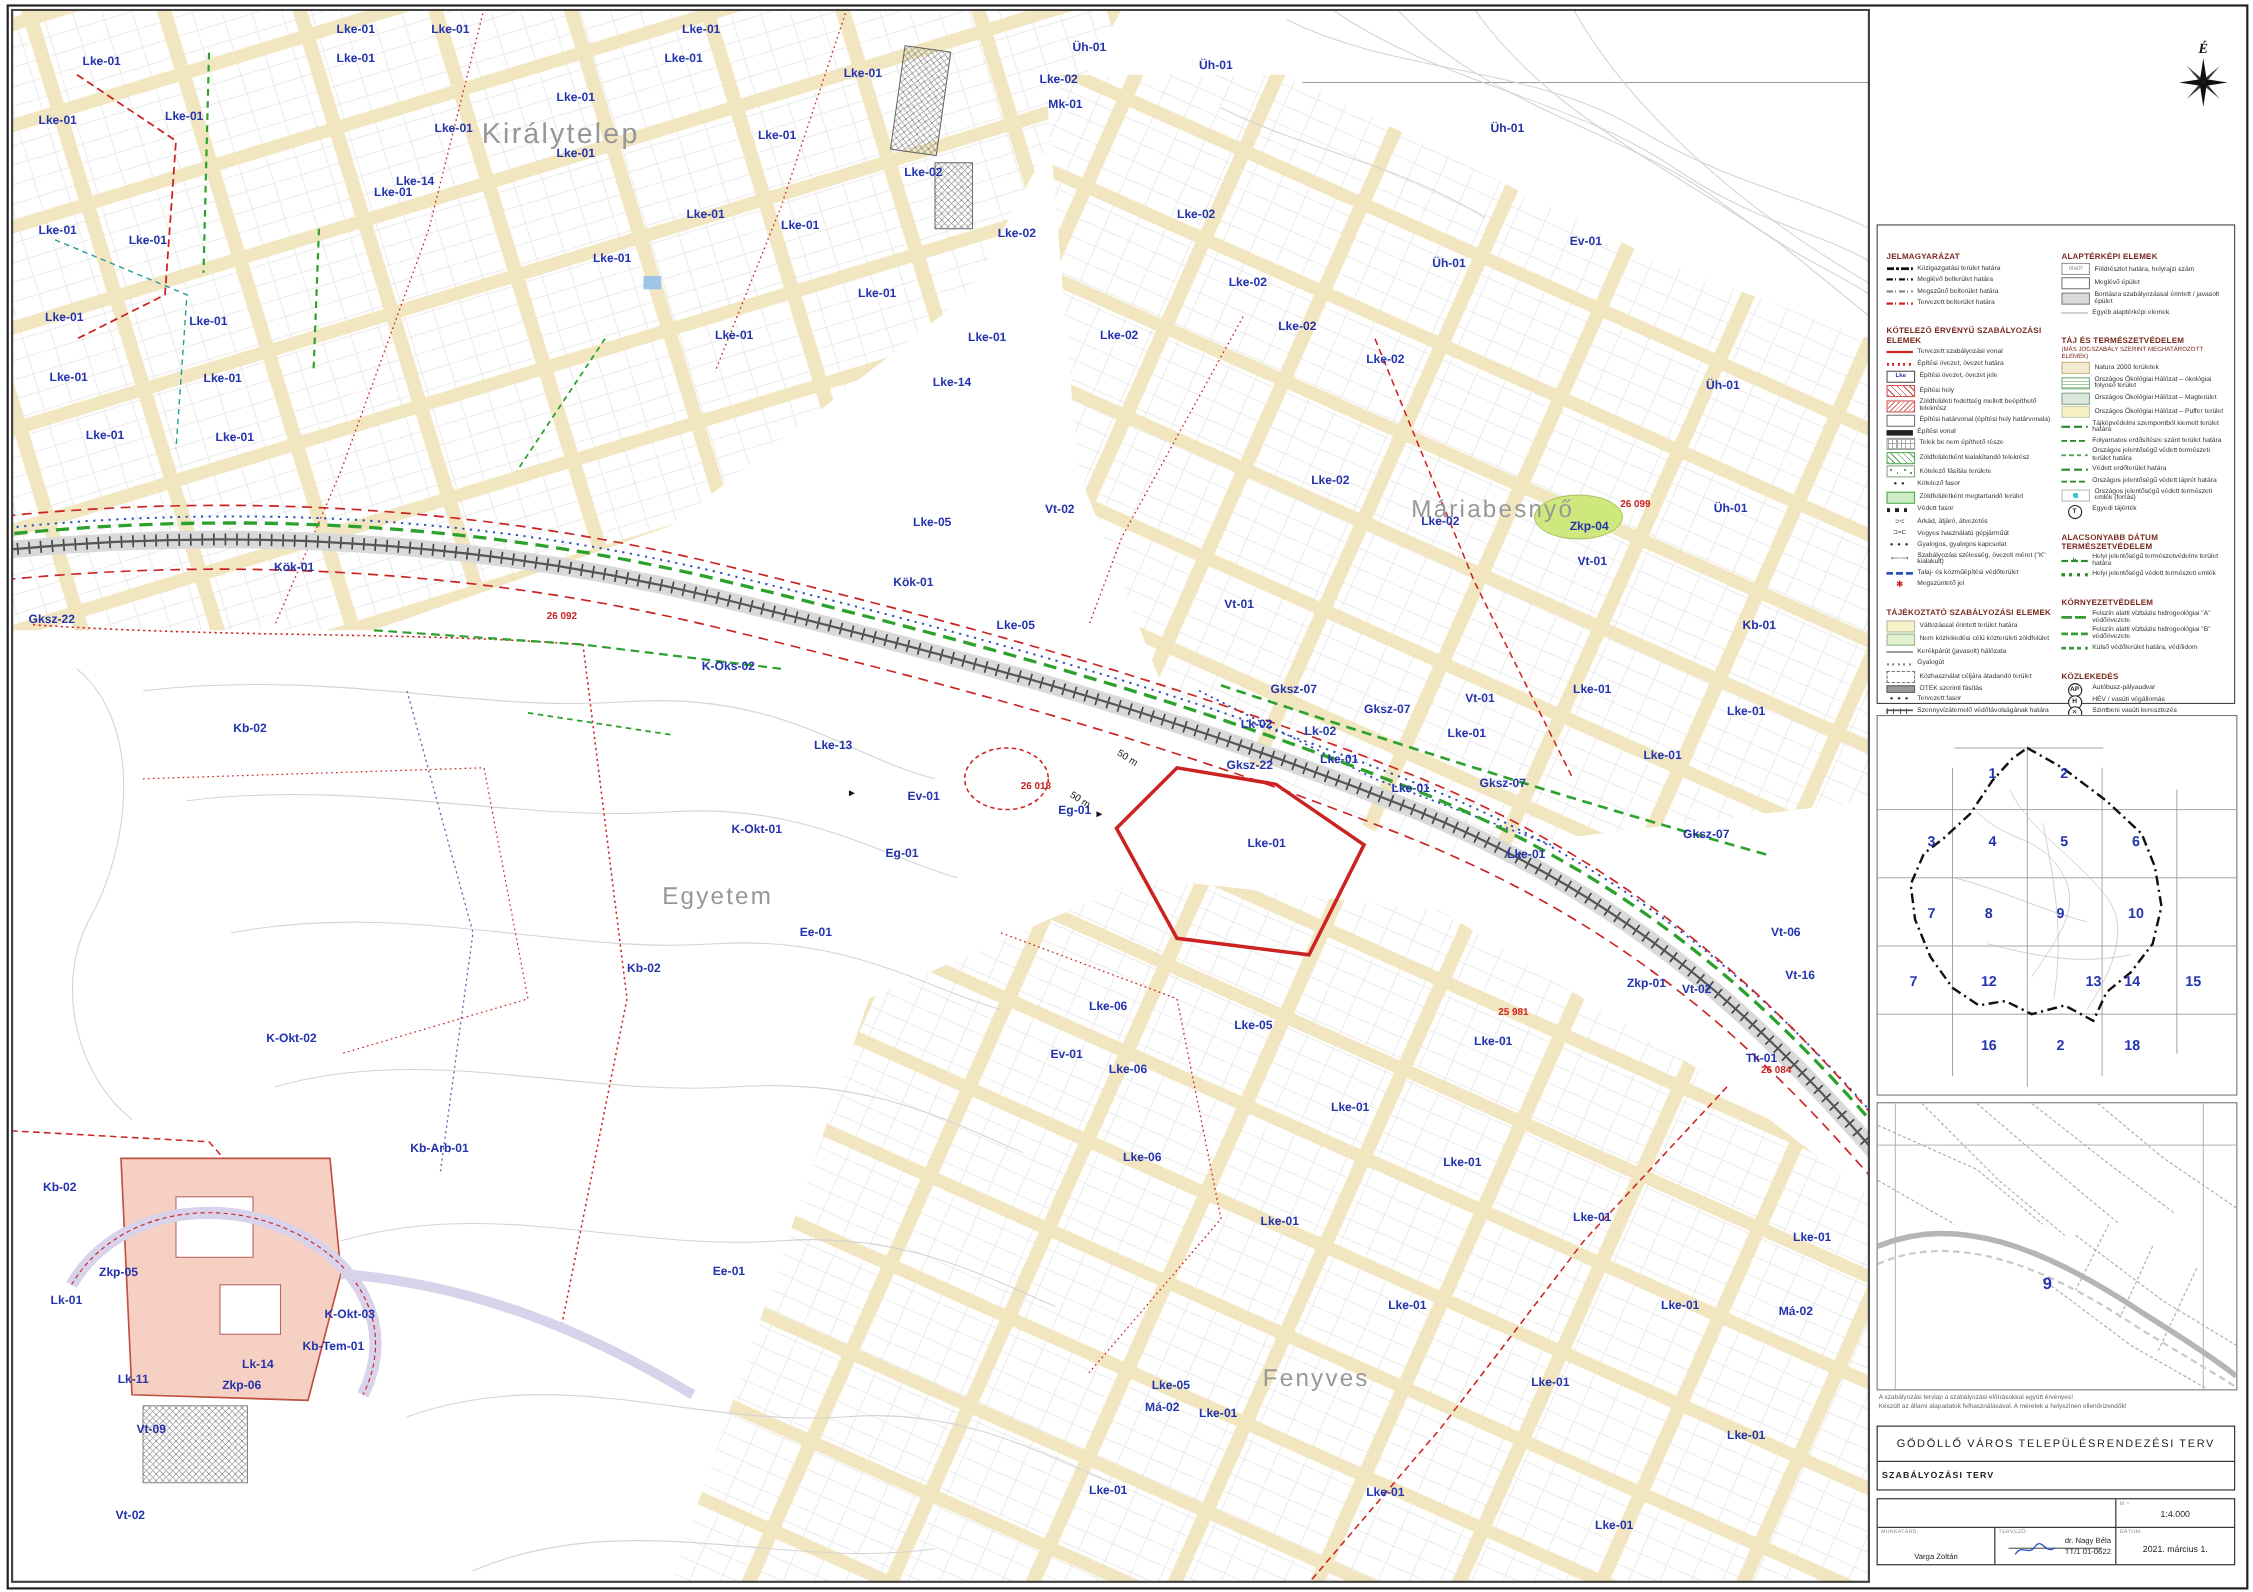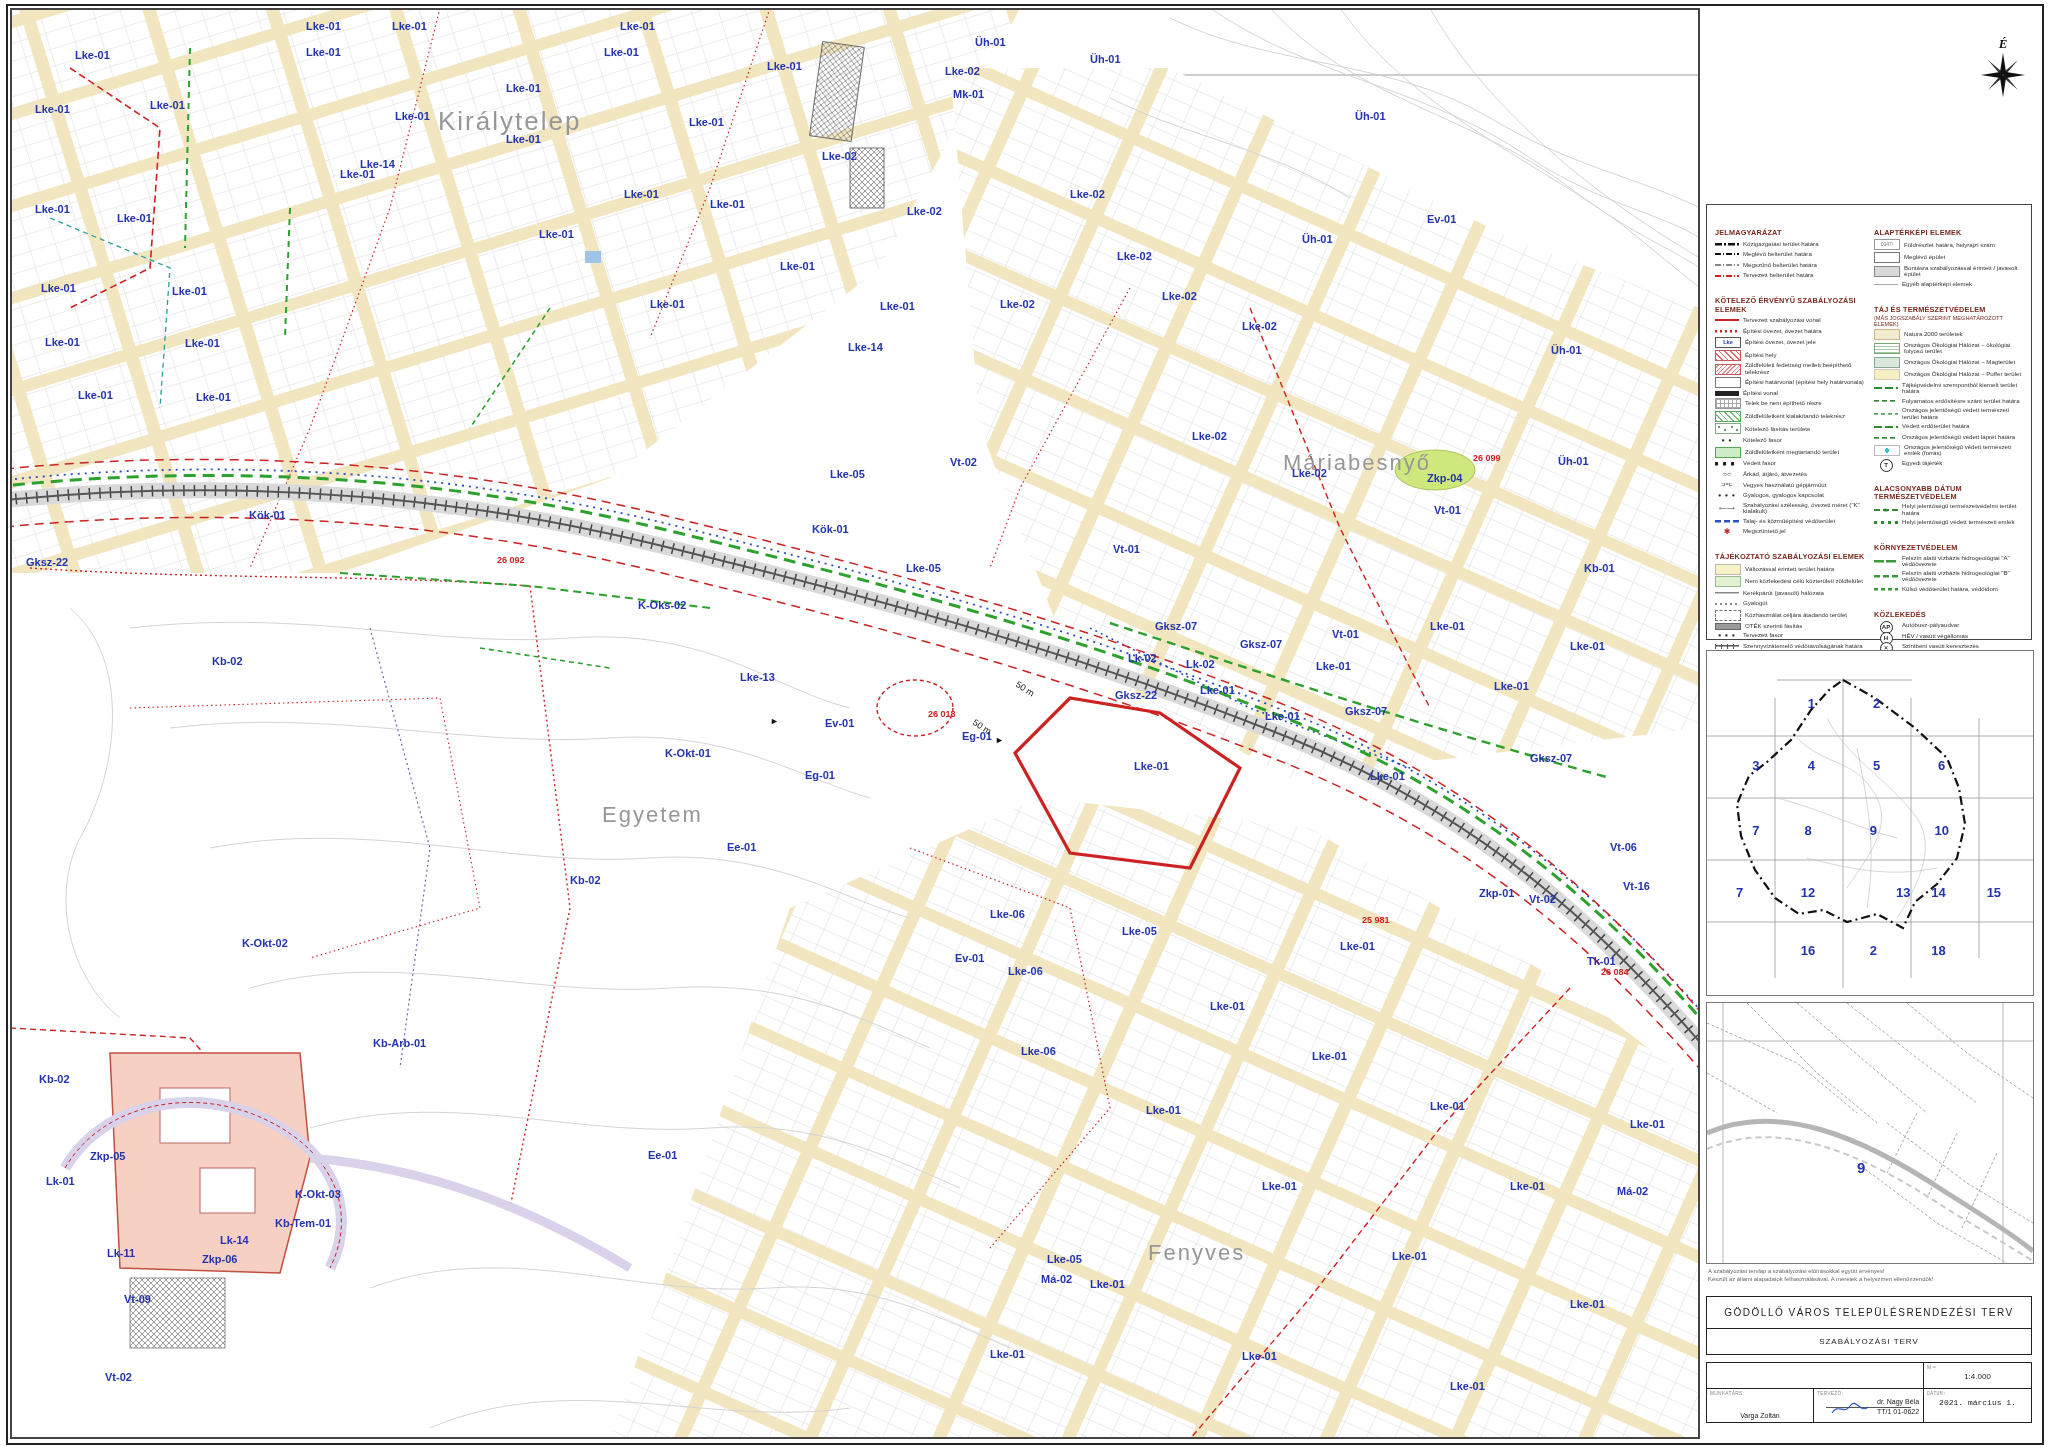--- a/index.html
+++ b/index.html
@@ -95,31 +95,31 @@
   
   #overview-panel{position:absolute;left:2px;top:642px;width:326px;height:344px;border:1.3px solid #777;background:#fff;}
   #overview-numbers span{position:absolute;font-size:13px;font-weight:bold;color:#2334ad;transform:translate(-50%,-50%);}
   #detail-panel{position:absolute;left:2px;top:994px;width:326px;height:260px;border:1.3px solid #777;background:#fff;}
   #detail-panel .sheet9{position:absolute;left:46%;top:60%;font-size:15px;font-weight:bold;color:#2334ad;}
   #key-notes{position:absolute;left:4px;top:1260px;width:322px;color:#666;font-size:5.9px;line-height:1.35;}
   
   #title-block{position:absolute;left:2px;top:1288px;width:326px;}
   .tb-box{border:1.6px solid #222;background:#fff;}
   .tb-main{font-size:10px;letter-spacing:1.5px;color:#222;text-align:center;padding:10px 4px;border-bottom:1.2px solid #222;}
-  .tb-sub{font-size:8px;letter-spacing:1px;color:#222;text-align:center;padding:8px 4px;}
+  .tb-sub{font-size:8px;letter-spacing:1px;color:#222;text-align:left;padding:8px 4px;font-weight:bold;}
   .tb-fields{margin-top:7px;display:flex;flex-wrap:wrap;}
   .tb-cell{box-sizing:border-box;position:relative;min-height:26px;padding:9px 4px 3px;}
   .tb-cap{position:absolute;left:3px;top:2px;font-size:4.8px;color:#888;letter-spacing:.3px;}
   .tb-val{font-size:8px;color:#222;text-align:center;}
   .tb-val.small{font-size:7px;}
   .c-scale-spacer{width:67%;border-right:1.2px solid #222;border-bottom:1.2px solid #222;}
   .c-scale{width:33%;border-bottom:1.2px solid #222;}
   .c-f1{width:33%;border-right:1.2px solid #222;}
   .c-f2{width:34%;border-right:1.2px solid #222;}
-  .c-f3{width:33%;display:flex;justify-content:center;font-family:Liberation Mono, monospace;}
+  .c-f3{width:33%;display:flex;align-items:center;justify-content:center;}
   .sig-line{border-top:.8px solid #555;margin:2px 8px 0;}
 </style>
 </head>
 <body>
 
 <div id="sheet-frame"></div>
 
 <div id="map-area">
   <svg id="map-svg" width="1690" height="1431" viewBox="0 0 1690 1431">
     <defs>

